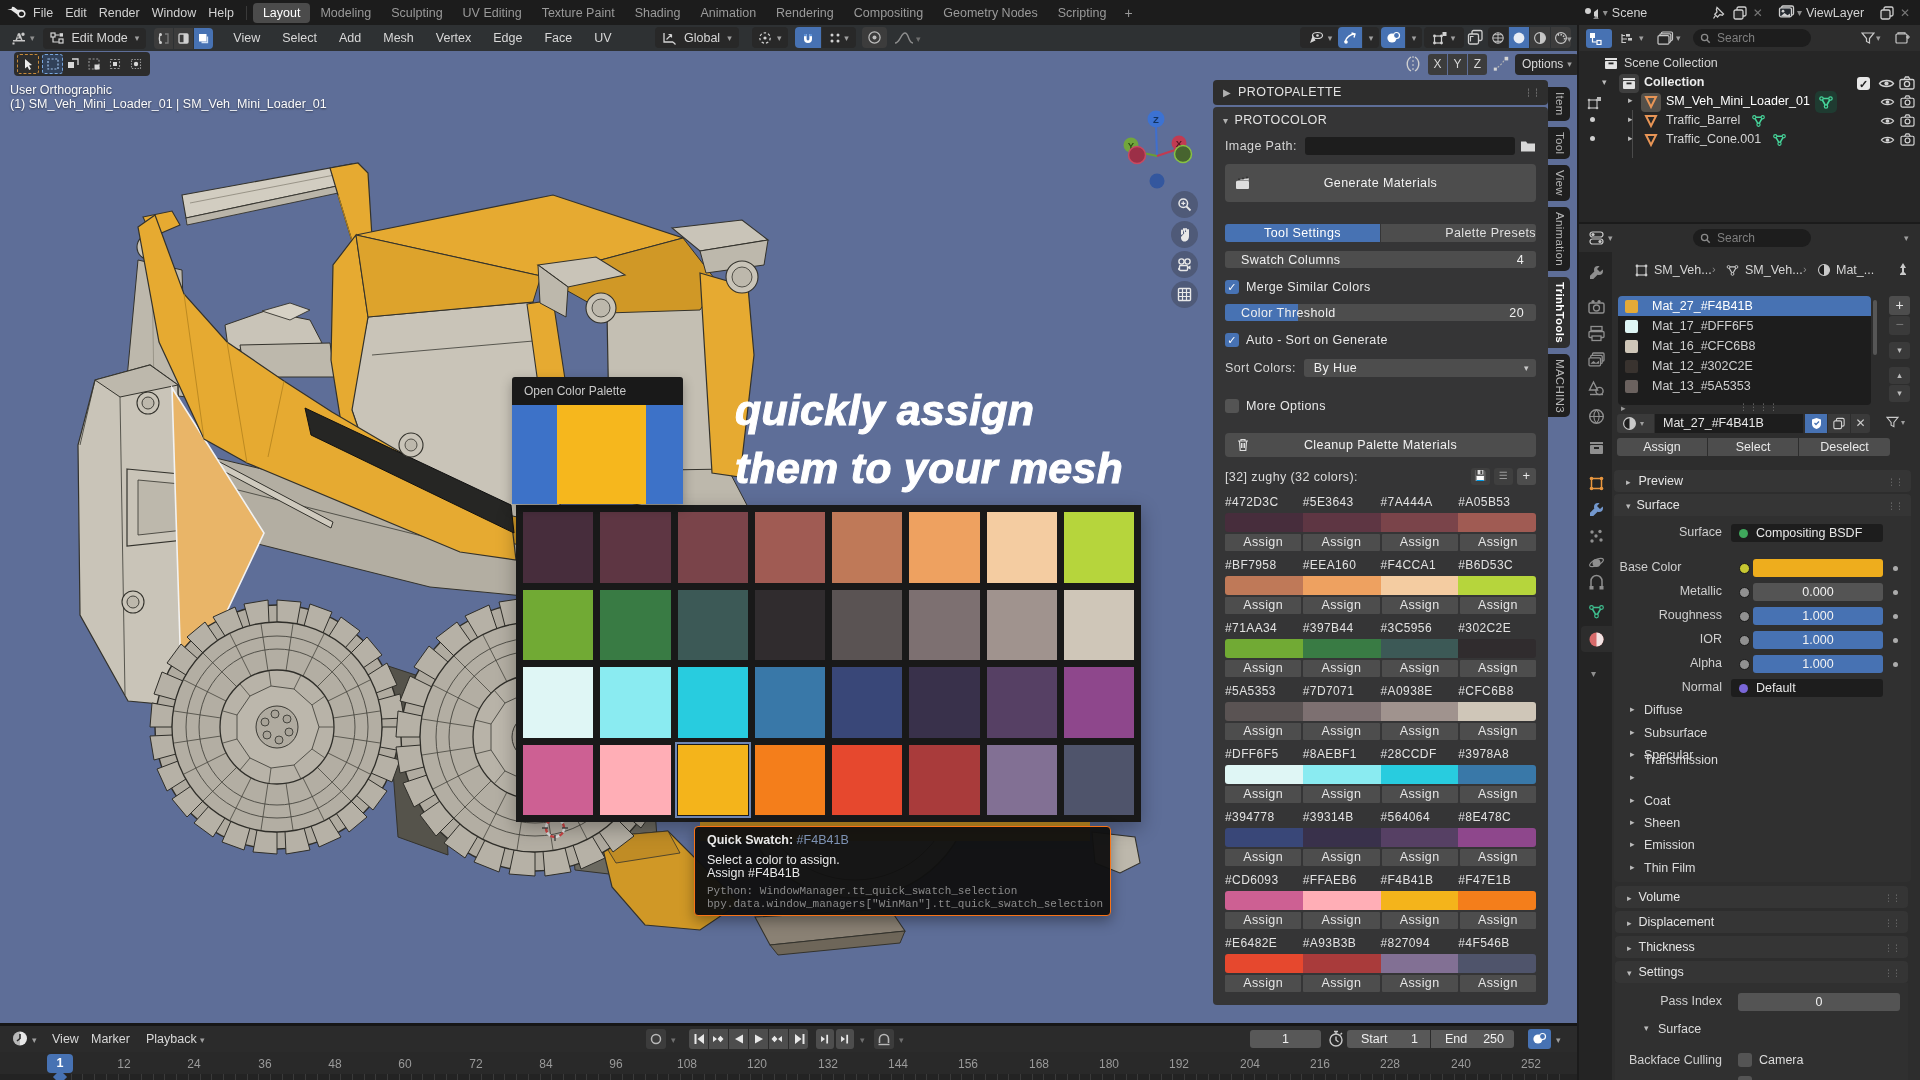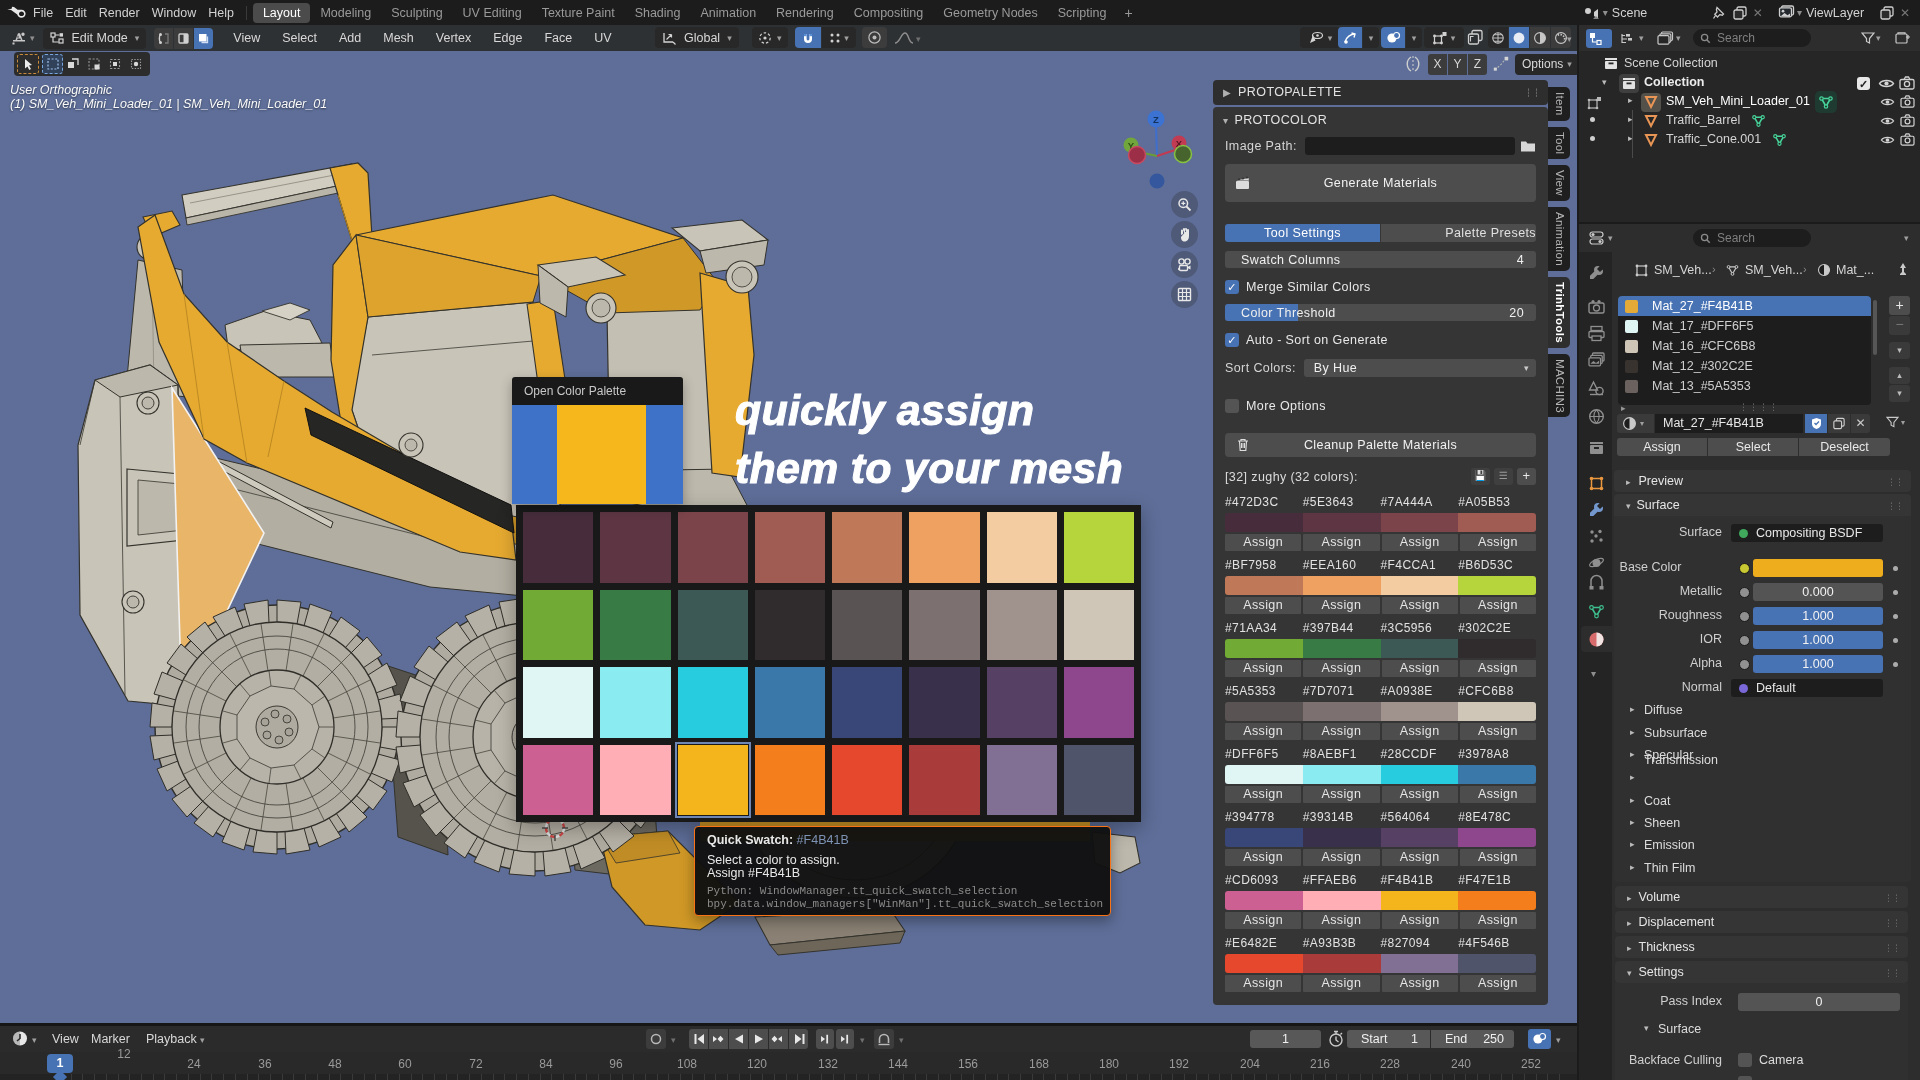--- a/index.html
+++ b/index.html
@@ -12,21 +12,21 @@
     display:flex; align-items:center; font-size:12.5px; color:#d2d2d2; }
   #topbar .menu { padding:0 6px; }
   #topbar .tab { padding:3px 10px; color:#9a9a9a; border-radius:4px; }
   #topbar .tab.active { background:#4b4b4b; color:#fff; }
 
   
   #viewport { position:absolute; left:0; top:25px; width:1577px; height:998px; background:#5e6e98; overflow:hidden; }
   #vphead { position:absolute; left:0; top:0; width:1577px; height:26px; background:#2e3133;
     display:flex; align-items:center; font-size:12.5px; color:#d8d8d8; }
   .vpmenu { padding:0 11px; }
-  #vptext { position:absolute; left:10px; top:58px; color:#fafafa; font-size:12.5px; text-shadow:0 1px 2px rgba(0,0,0,.5);font-style:italic; }
+  #vptext { position:absolute; left:10px; top:58px; color:#fafafa; font-size:12.5px; text-shadow:0 1px 2px rgba(0,0,0,.5); }
 
   
   #bigtext { position:absolute; left:735px; top:356px; color:#fff; font-weight:bold; font-style:italic;
     font-size:43px; line-height:58px; letter-spacing:0.2px; -webkit-text-stroke:1px #fff; }
 
   
   #palgrid { position:absolute; left:516px; top:480px; width:625px; height:317px; background:#191919; box-shadow:0 6px 18px rgba(0,0,0,.3);
     display:grid; grid-template-columns:repeat(8,1fr); grid-template-rows:repeat(4,1fr); gap:7px; padding:7px; }
   #palgrid div { width:100%; height:100%; }
 
@@ -1331,21 +1331,21 @@
         <path d="M8 6.5V10l2.5 2M6 1.5h4M8 1.5V4M12.5 4.5l1.5-1.5" stroke="#c9c9c9" stroke-width="1.4" fill="none"></path>
       </svg>
       <div style="position:absolute;left:1347px;top:7px;width:83px;height:18px;background:#585858;border-radius:3px 0 0 3px;color:#f0f0f0;font-size:12.5px;line-height:18px"><span style="margin-left:14px">Start</span><span style="float:right;margin-right:12px">1</span></div>
       <div style="position:absolute;left:1431px;top:7px;width:83px;height:18px;background:#585858;border-radius:0 3px 3px 0;color:#f0f0f0;font-size:12.5px;line-height:18px"><span style="margin-left:14px">End</span><span style="float:right;margin-right:10px">250</span></div>
       <div style="position:absolute;left:1528px;top:6px;width:23px;height:20px;background:#4772b3;border-radius:3px"></div>
       <svg style="position:absolute;left:1532px;top:9px" width="15" height="14" viewBox="0 0 15 14">
         <circle cx="6" cy="7" r="4.6" fill="#fff"></circle>
         <circle cx="10.5" cy="4.5" r="3" fill="#4772b3" stroke="#fff" stroke-width="1.2"></circle>
       </svg>
       <span style="position:absolute;left:1556px;top:12px;color:#9f9f9f;font-size:9px">▾</span>
-      <span style="position:absolute;left:104px;top:24px;width:40px;text-align:center;color:#9a9a9a;font-size:12px">12</span>
+      <span style="position:absolute;left:104px;top:34px;width:40px;text-align:center;color:#9a9a9a;font-size:12px">12</span>
       <span style="position:absolute;left:174px;top:34px;width:40px;text-align:center;color:#9a9a9a;font-size:12px">24</span>
       <span style="position:absolute;left:245px;top:34px;width:40px;text-align:center;color:#9a9a9a;font-size:12px">36</span>
       <span style="position:absolute;left:315px;top:34px;width:40px;text-align:center;color:#9a9a9a;font-size:12px">48</span>
       <span style="position:absolute;left:385px;top:34px;width:40px;text-align:center;color:#9a9a9a;font-size:12px">60</span>
       <span style="position:absolute;left:456px;top:34px;width:40px;text-align:center;color:#9a9a9a;font-size:12px">72</span>
       <span style="position:absolute;left:526px;top:34px;width:40px;text-align:center;color:#9a9a9a;font-size:12px">84</span>
       <span style="position:absolute;left:596px;top:34px;width:40px;text-align:center;color:#9a9a9a;font-size:12px">96</span>
       <span style="position:absolute;left:667px;top:34px;width:40px;text-align:center;color:#9a9a9a;font-size:12px">108</span>
       <span style="position:absolute;left:737px;top:34px;width:40px;text-align:center;color:#9a9a9a;font-size:12px">120</span>
       <span style="position:absolute;left:808px;top:34px;width:40px;text-align:center;color:#9a9a9a;font-size:12px">132</span>

